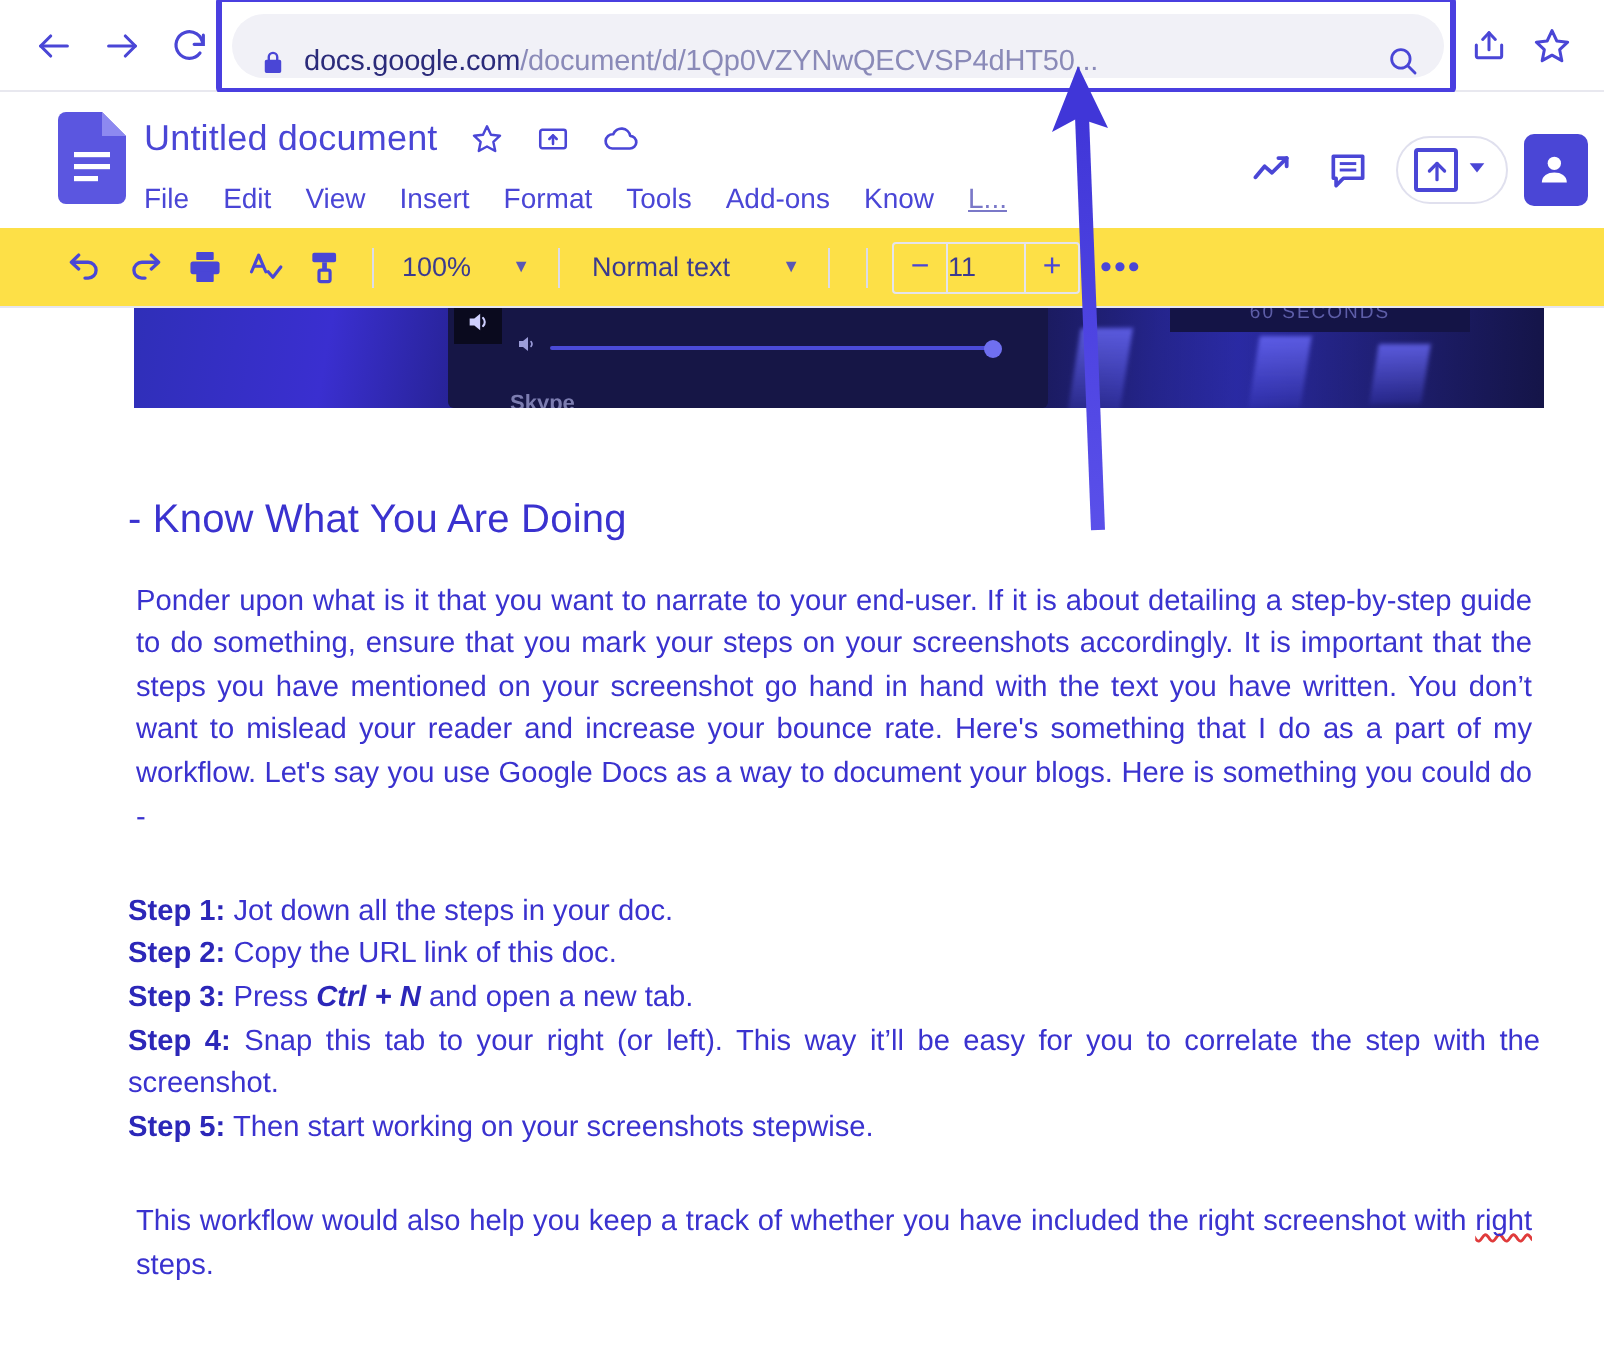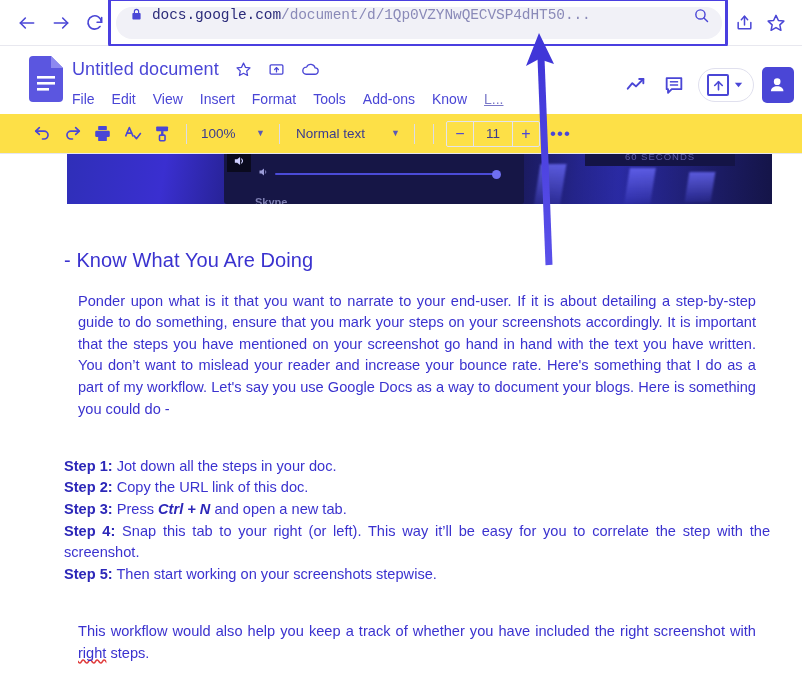--- a/index.html
+++ b/index.html
@@ -47,24 +47,23 @@
     display: flex;
     align-items: center;
   }
   .omnibox {
     position: relative;
     width: 100%;
     height: 32px;
     background: #f1f1f7;
     border-radius: 16px;
     display: flex;
-    align-items: flex-start;
+    align-items: flex-end;
     padding: 0 12px 0 14px;
     overflow: hidden;
-    font-family: Liberation Mono, monospace;
   }
   .omnibox-highlight {
     position: absolute;
     left: -8px;
     top: -8px;
     right: -6px;
     bottom: -7px;
     border: 3px solid #4a3fe0;
     border-radius: 3px;
     pointer-events: none;
@@ -272,21 +271,21 @@
     height: 24px;
     display: flex;
     align-items: center;
     justify-content: center;
     color: #4a46d6;
     font-size: 16px;
     line-height: 1;
   }
   .fs-val {
     width: 40px;
-    text-align: center;
+    text-align: left;
     font-size: 13.5px;
     color: #3b3b8f;
     border-left: 1px solid #e4e4ee;
     border-right: 1px solid #e4e4ee;
     height: 24px;
     line-height: 24px;
   }
   .tb-more {
     color: #4a46d6;
     font-size: 17px;
@@ -418,21 +417,21 @@
   }
   .doc-h2 {
     font-size: 20px;
     color: #3a32cf;
     margin-bottom: 19px;
     letter-spacing: 0.1px;
     white-space: nowrap;
   }
   .doc-p {
     text-align: justify;
-    margin: 14px;
+    margin: 4px;
     color: #3a32cf;
   }
   .doc-spacer { height: 21.6px; }
   .steps .step-line {
     text-align: justify;
     color: #3a32cf;
   }
   .steps b { font-weight: bold; color: #2c27b8; }
   .steps i.bi { font-weight: bold; font-style: italic; color: #2c27b8; }
   .spell {

